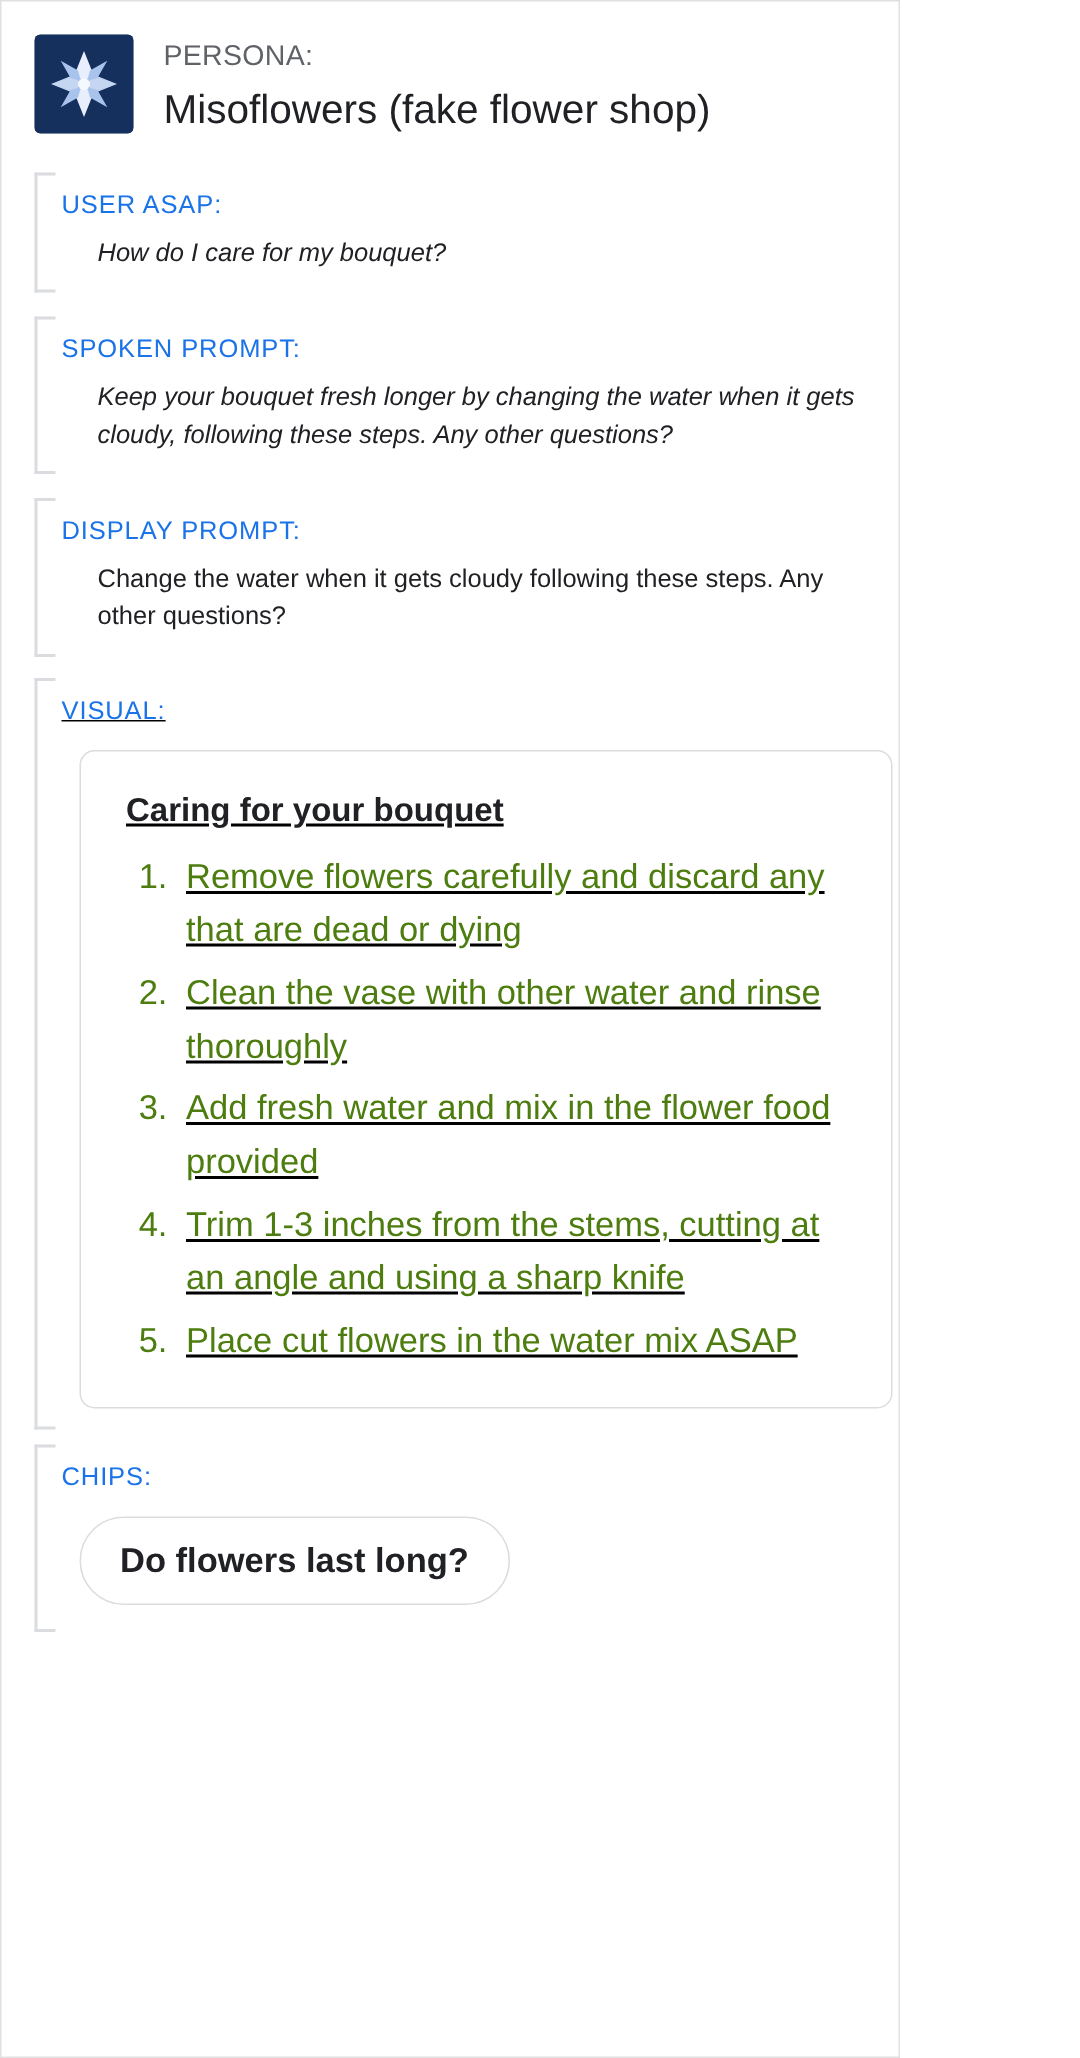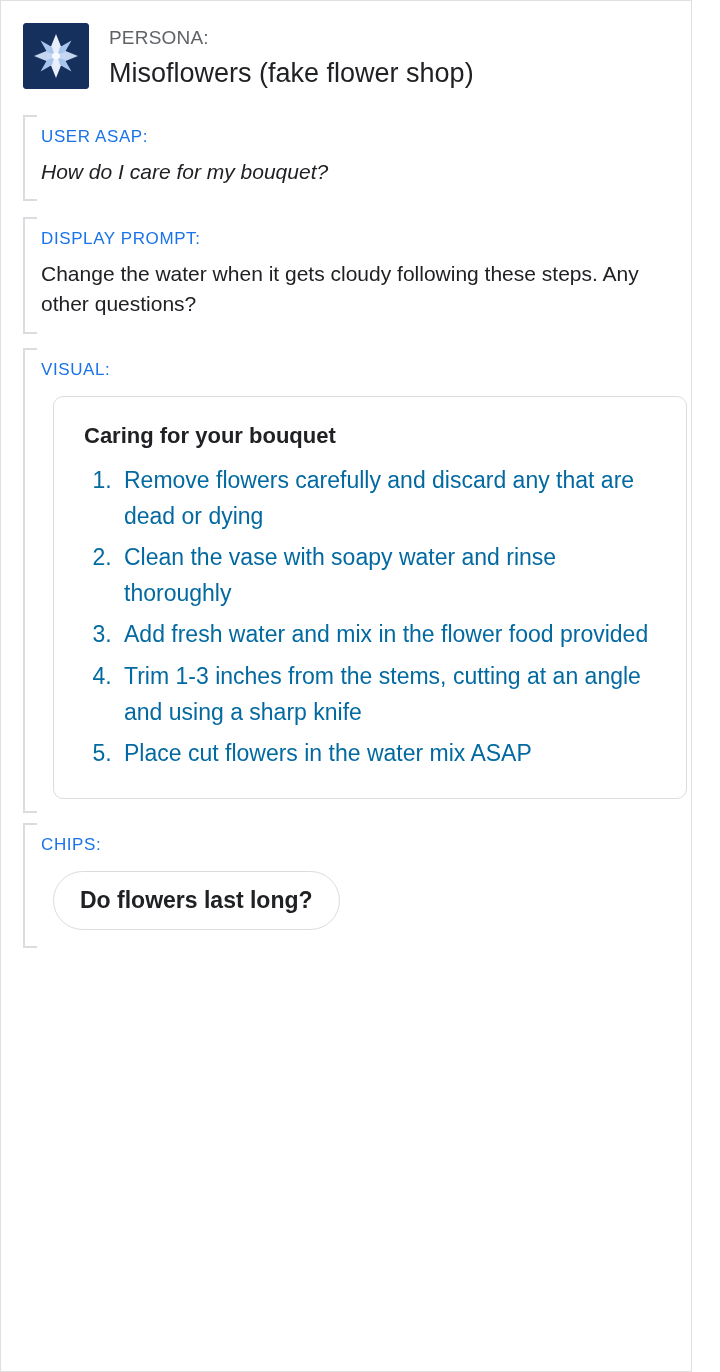--- a/index.html
+++ b/index.html
@@ -9,21 +9,21 @@
     background: #ffffff;
     font-family: "Liberation Sans", sans-serif;
   }
   body {
     width: 720px;
     height: 1372px;
     position: relative;
     overflow: hidden;
   }
   .page {
-    width: 692px;
+    width: 600px;
     height: 1372px;
     border: 1px solid #e0e0e0;
     background: #ffffff;
     position: relative;
     padding: 0;
   }
 
   
   .persona {
     display: flex;
@@ -74,52 +74,53 @@
     border-bottom: 2px solid #dadce0;
   }
   .section-label {
     font-size: 17px;
     color: #1a73e8;
     letter-spacing: .6px;
     font-weight: 400;
     padding-top: 12px;
   }
   .section-body {
-    font-size: 21px;
+    font-size: 17px;
     color: #202124;
     line-height: 1.45;
     padding: 10px 26px 14px 0;
+    margin-left: 24px;
   }
   .italic { font-style: italic; }
 
   .sec-user { margin-top: 24px; }
   .sec-spoken { margin-top: 16px; }
   .sec-display { margin-top: 16px; }
-  .sec-visual { margin-top: 14px; }
+  .sec-visual { margin-top: 14px; text-decoration: underline; }
   .sec-chips { margin-top: 10px; }
 
   
   .visual-wrap { padding: 16px 4px 14px 12px; }
   .card {
     border: 1px solid #dadce0;
     border-radius: 10px;
     background: #ffffff;
     padding: 26px 28px 26px 30px;
   }
   .card-title {
     font-size: 22px;
     font-weight: bold;
     color: #202124;
     margin-bottom: 14px;
   }
   .card-list {
     margin: 0;
     padding-left: 34px;
     font-size: 23px;
-    color: #0369a1;
+    color: #4d7c0f;
     line-height: 1.55;
   }
   .card-list li { margin-bottom: 6px; padding-left: 6px; }
   .card-list li:last-child { margin-bottom: 0; }
 
   
   .chips-row {
     display: flex;
     gap: 8px;
     padding: 16px 0 18px 12px;
@@ -162,36 +163,41 @@
       <div class="persona-name">Misoflowers (fake flower shop)</div>
     </div>
   </div>
 
   <div class="section sec-user">
     <div class="bracket"></div>
     <div class="section-label">USER ASAP:</div>
     <div class="section-body italic">How do I care for my bouquet?</div>
   </div>
 
+  <div class="section sec-spoken">
+    <div class="bracket"></div>
+    <div class="section-label">SPOKEN PROMPT:</div>
+    <div class="section-body italic">Keep your bouquet fresh longer by changing the water when it gets cloudy, following these steps. Any other questions?</div>
+  </div>
 
   <div class="section sec-display">
     <div class="bracket"></div>
     <div class="section-label">DISPLAY PROMPT:</div>
     <div class="section-body">Change the water when it gets cloudy following these steps. Any other questions?</div>
   </div>
 
   <div class="section sec-visual">
     <div class="bracket"></div>
     <div class="section-label">VISUAL:</div>
     <div class="visual-wrap">
       <div class="card">
         <div class="card-title">Caring for your bouquet</div>
         <ol class="card-list">
           <li>Remove flowers carefully and discard any that are dead or dying</li>
-          <li>Clean the vase with soapy water and rinse thoroughly</li>
+          <li>Clean the vase with other water and rinse thoroughly</li>
           <li>Add fresh water and mix in the flower food provided</li>
           <li>Trim 1-3 inches from the stems, cutting at an angle and using a sharp knife</li>
           <li>Place cut flowers in the water mix ASAP</li>
         </ol>
       </div>
     </div>
   </div>
 
   <div class="section sec-chips">
     <div class="bracket"></div>

